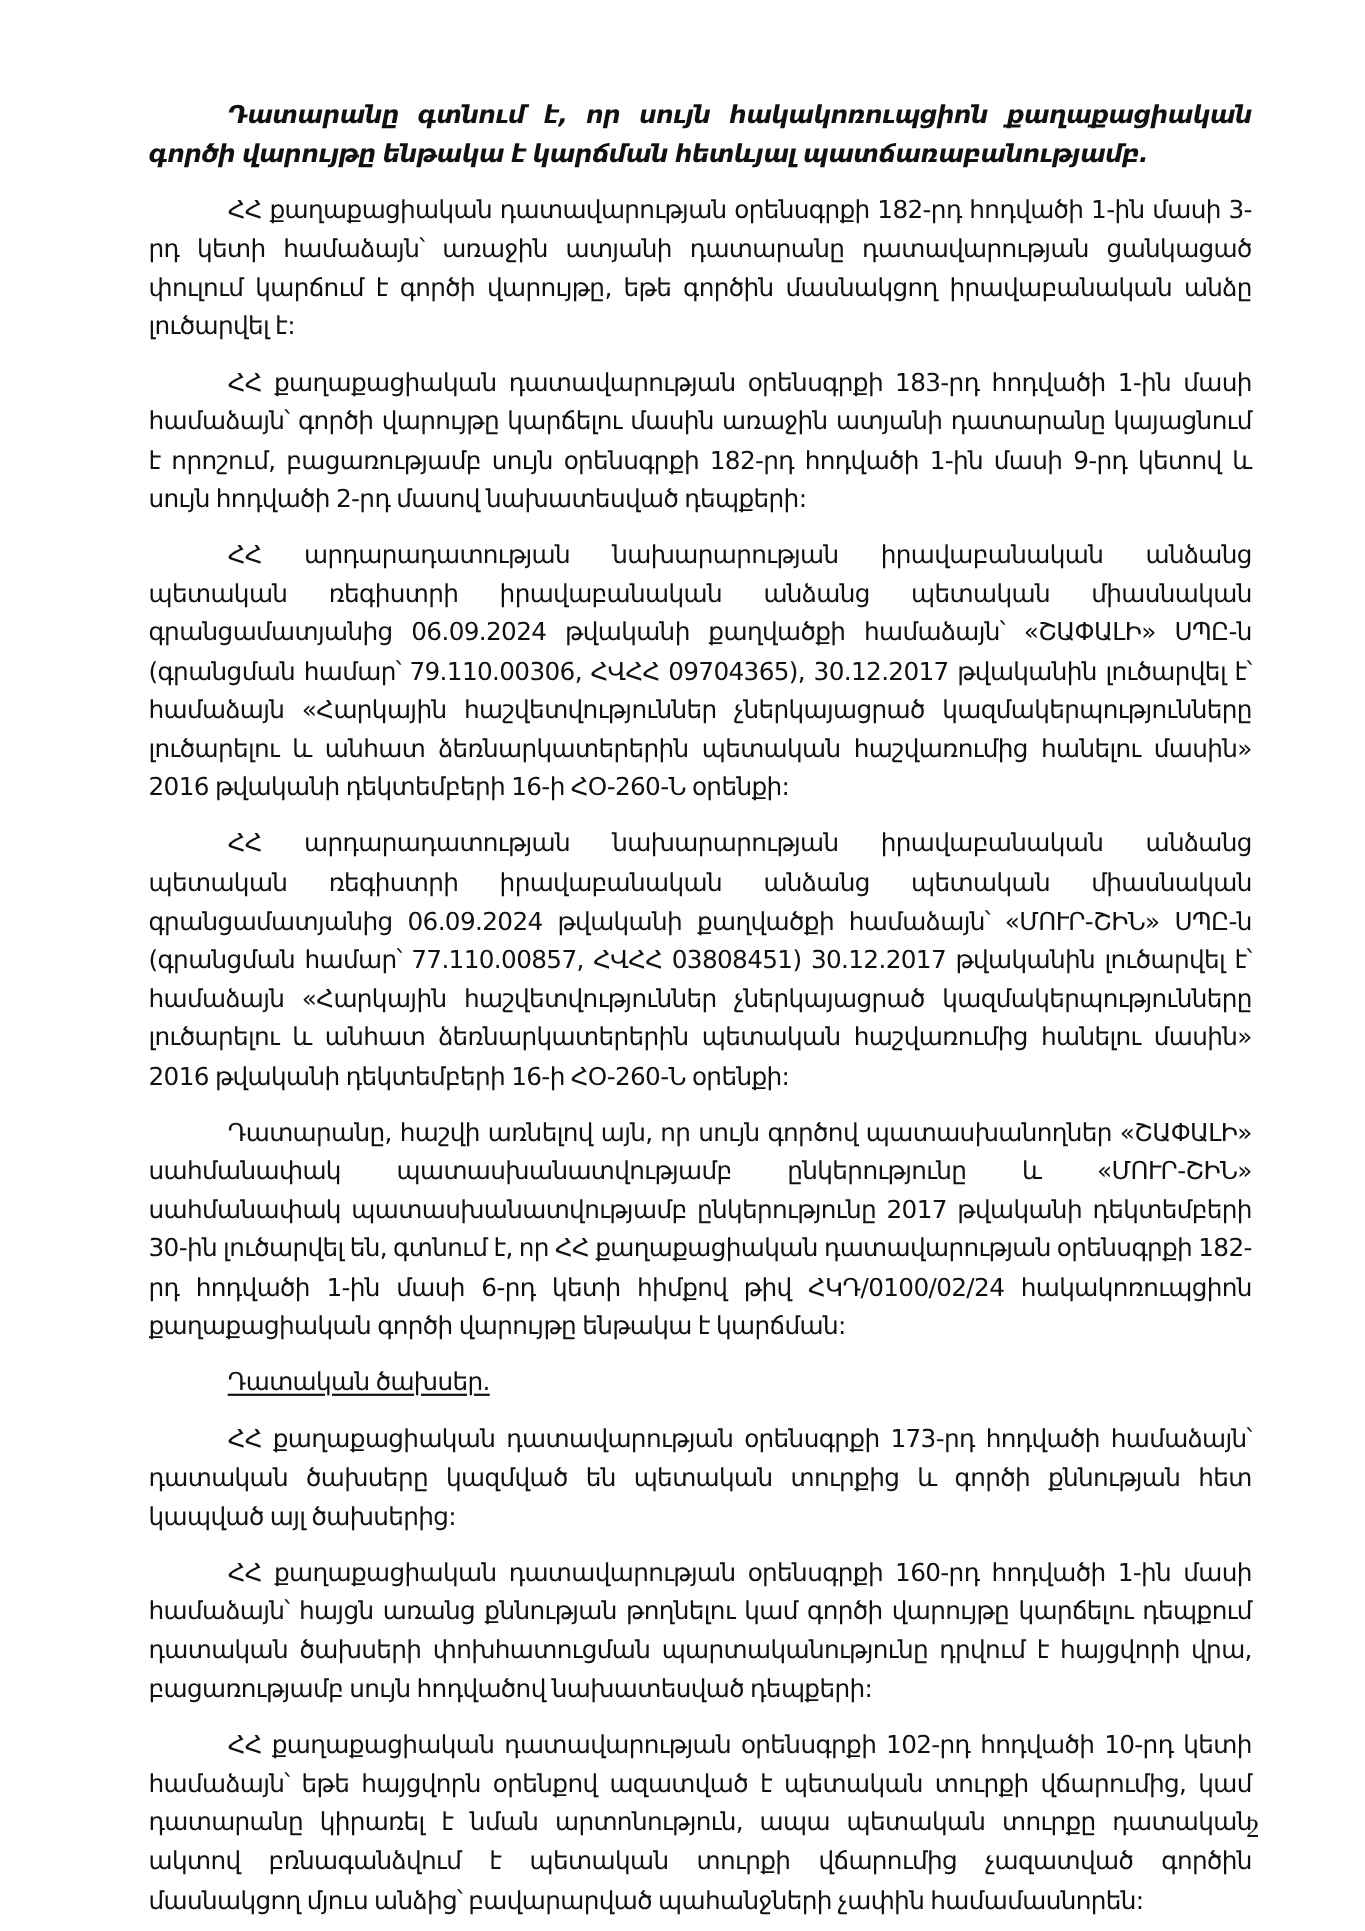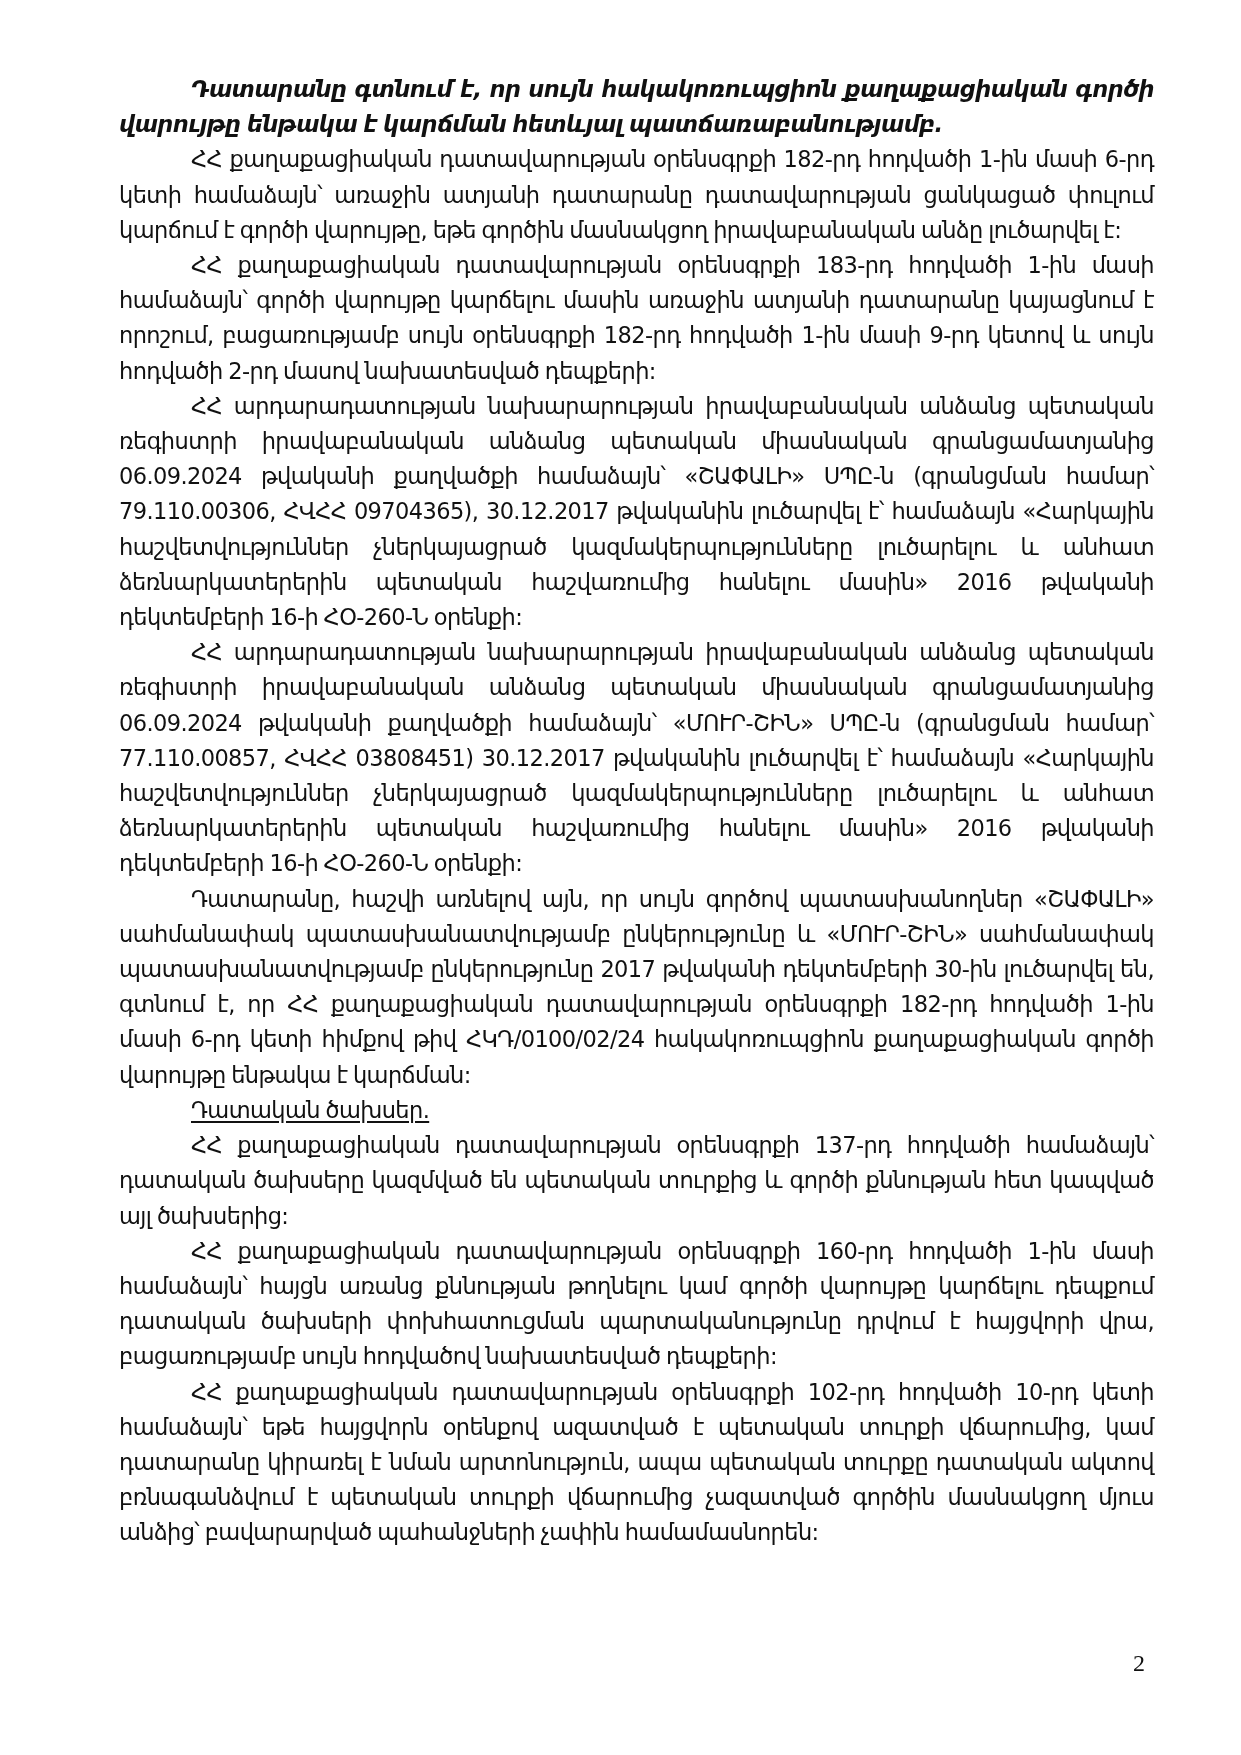--- a/index.html
+++ b/index.html
@@ -10,21 +10,21 @@
       top: 72px;
       width: 1035px;
       color: #111111;
       font-family: "DejaVu Sans", sans-serif;
       font-size: 22.5px;
       line-height: 35.2px;
       letter-spacing: -0.6px;
       word-spacing: -1px;
     }
     .page p {
-      margin: 0;
+      margin: 16px;
       text-align: justify;
       text-indent: 72px;
     }
     .page p.heading {
       font-weight: bold;
       font-style: italic;
     }
     .page p.subheading span {
       text-decoration: underline;
       text-underline-offset: 3px;
@@ -36,24 +36,24 @@
       font-family: "Liberation Serif", serif;
       font-size: 24px;
       color: #111111;
     }
   </style>
 </head>
 <body>
 
 <div class="page">
   <p class="heading">Դատարանը գտնում է, որ սույն հակակոռուպցիոն քաղաքացիական գործի վարույթը ենթակա է կարճման հետևյալ պատճառաբանությամբ.</p>
-  <p>ՀՀ քաղաքացիական դատավարության օրենսգրքի 182-րդ հոդվածի 1-ին մասի 6-րդ կետի համաձայն՝ առաջին ատյանի դատարանը դատավարության ցանկացած փուլում կարճում է գործի վարույթը, եթե գործին մասնակցող իրավաբանական անձը լուծարվել է:</p>
+  <p>ՀՀ քաղաքացիական դատավարության օրենսգրքի 182-րդ հոդվածի 1-ին մասի 3-րդ կետի համաձայն՝ առաջին ատյանի դատարանը դատավարության ցանկացած փուլում կարճում է գործի վարույթը, եթե գործին մասնակցող իրավաբանական անձը լուծարվել է:</p>
   <p>ՀՀ քաղաքացիական դատավարության օրենսգրքի 183-րդ հոդվածի 1-ին մասի համաձայն՝ գործի վարույթը կարճելու մասին առաջին ատյանի դատարանը կայացնում է որոշում, բացառությամբ սույն օրենսգրքի 182-րդ հոդվածի 1-ին մասի 9-րդ կետով և սույն հոդվածի 2-րդ մասով նախատեսված դեպքերի:</p>
   <p>ՀՀ արդարադատության նախարարության իրավաբանական անձանց պետական ռեգիստրի իրավաբանական անձանց պետական միասնական գրանցամատյանից 06.09.2024 թվականի քաղվածքի համաձայն՝ «ՇԱՓԱԼԻ» ՍՊԸ-ն (գրանցման համար՝ 79.110.00306, ՀՎՀՀ 09704365), 30.12.2017 թվականին լուծարվել է՝ համաձայն «Հարկային հաշվետվություններ չներկայացրած կազմակերպությունները լուծարելու և անհատ ձեռնարկատերերին պետական հաշվառումից հանելու մասին» 2016 թվականի դեկտեմբերի 16-ի ՀՕ-260-Ն օրենքի:</p>
   <p>ՀՀ արդարադատության նախարարության իրավաբանական անձանց պետական ռեգիստրի իրավաբանական անձանց պետական միասնական գրանցամատյանից 06.09.2024 թվականի քաղվածքի համաձայն՝ «ՄՈՒՐ-ՇԻՆ» ՍՊԸ-ն (գրանցման համար՝ 77.110.00857, ՀՎՀՀ 03808451) 30.12.2017 թվականին լուծարվել է՝ համաձայն «Հարկային հաշվետվություններ չներկայացրած կազմակերպությունները լուծարելու և անհատ ձեռնարկատերերին պետական հաշվառումից հանելու մասին» 2016 թվականի դեկտեմբերի 16-ի ՀՕ-260-Ն օրենքի:</p>
   <p>Դատարանը, հաշվի առնելով այն, որ սույն գործով պատասխանողներ «ՇԱՓԱԼԻ» սահմանափակ պատասխանատվությամբ ընկերությունը և «ՄՈՒՐ-ՇԻՆ» սահմանափակ պատասխանատվությամբ ընկերությունը 2017 թվականի դեկտեմբերի 30-ին լուծարվել են, գտնում է, որ ՀՀ քաղաքացիական դատավարության օրենսգրքի 182-րդ հոդվածի 1-ին մասի 6-րդ կետի հիմքով թիվ ՀԿԴ/0100/02/24 հակակոռուպցիոն քաղաքացիական գործի վարույթը ենթակա է կարճման:</p>
   <p class="subheading"><span>Դատական ծախսեր.</span></p>
-  <p>ՀՀ քաղաքացիական դատավարության օրենսգրքի 137-րդ հոդվածի համաձայն՝ դատական ծախսերը կազմված են պետական տուրքից և գործի քննության հետ կապված այլ ծախսերից:</p>
+  <p>ՀՀ քաղաքացիական դատավարության օրենսգրքի 173-րդ հոդվածի համաձայն՝ դատական ծախսերը կազմված են պետական տուրքից և գործի քննության հետ կապված այլ ծախսերից:</p>
   <p>ՀՀ քաղաքացիական դատավարության օրենսգրքի 160-րդ հոդվածի 1-ին մասի համաձայն՝ հայցն առանց քննության թողնելու կամ գործի վարույթը կարճելու դեպքում դատական ծախսերի փոխհատուցման պարտականությունը դրվում է հայցվորի վրա, բացառությամբ սույն հոդվածով նախատեսված դեպքերի:</p>
   <p>ՀՀ քաղաքացիական դատավարության օրենսգրքի 102-րդ հոդվածի 10-րդ կետի համաձայն՝ եթե հայցվորն օրենքով ազատված է պետական տուրքի վճարումից, կամ դատարանը կիրառել է նման արտոնություն, ապա պետական տուրքը դատական ակտով բռնագանձվում է պետական տուրքի վճարումից չազատված գործին մասնակցող մյուս անձից՝ բավարարված պահանջների չափին համամասնորեն:</p>
 </div>
 
 <div class="page-number">2</div>
 
 </body></html>

